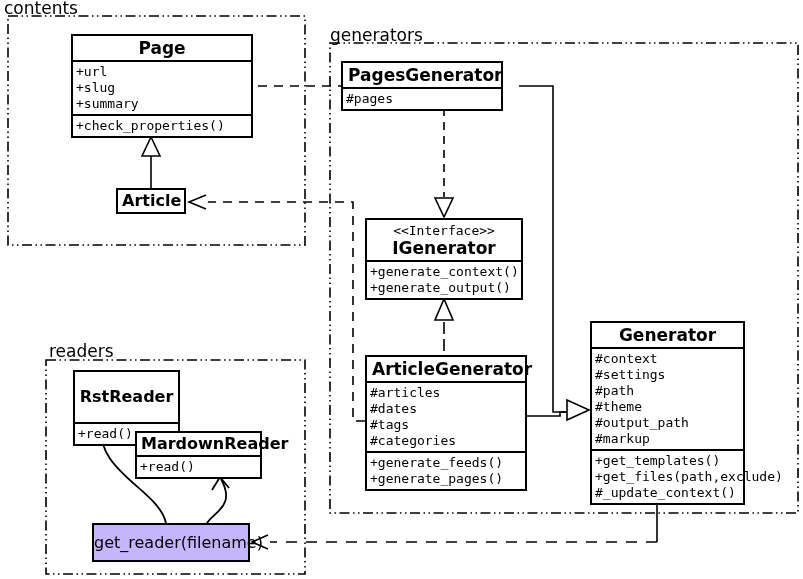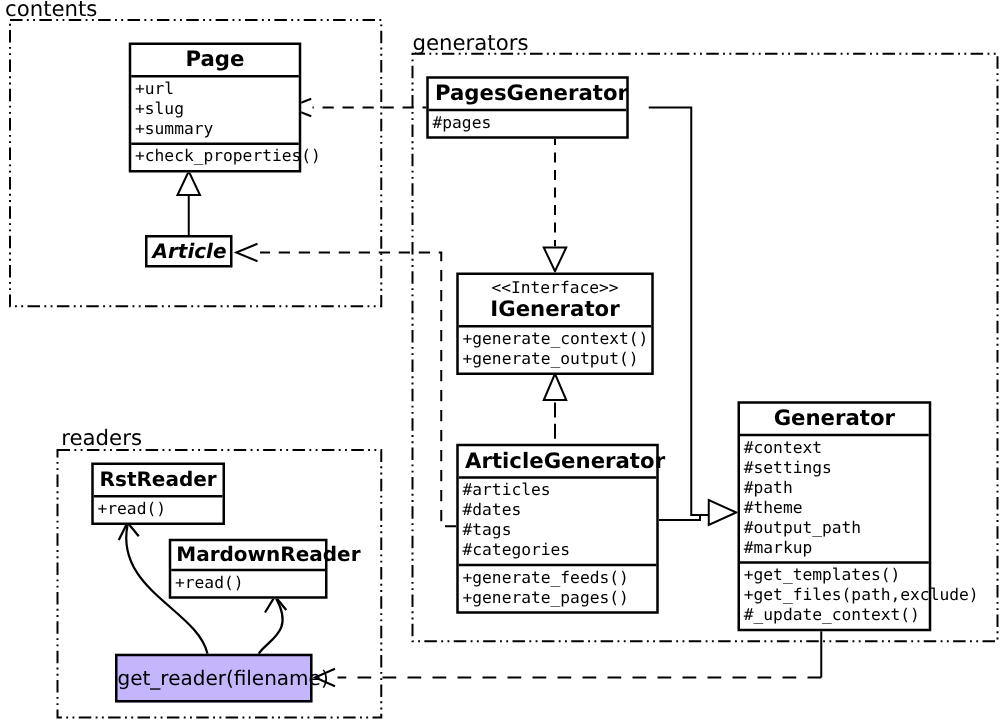--- a/index.html
+++ b/index.html
@@ -92,33 +92,33 @@
     <g>
       <path d="M207,523 C214,512 236,506 221,479" fill="none" stroke="#000" stroke-width="1.8"></path>
       <path d="M212,490 L220,477 L229,488" fill="none" stroke="#000" stroke-width="1.8"></path>
     </g>
   </svg>
 
   <div class="pkg-label" style="left:4px; top:1px;">contents</div>
   <div class="pkg-label" style="left:330px; top:28px;">generators</div>
   <div class="pkg-label" style="left:49px; top:344px;">readers</div>
 
-  <div class="cls" style="left:71px; top:34px; width:138px;margin-left:32px;">
+  <div class="cls" style="left:71px; top:34px; width:182px;">
     <div class="title">Page</div>
     <div class="sec">
       <div class="mline">+url</div>
       <div class="mline">+slug</div>
       <div class="mline">+summary</div>
     </div>
     <div class="sec">
       <div class="mline">+check_properties()</div>
     </div>
   </div>
 
-  <div class="cls" style="left:116px; top:188px; width:70px;font-style:italic;">
+  <div class="cls" style="left:116px; top:188px; width:70px;">
     <div class="title" style="font-size:16px; padding:1px 4px;">Article</div>
   </div>
 
   <div class="cls" style="left:341px; top:61px; width:162px;">
     <div class="title">PagesGenerator</div>
     <div class="sec">
       <div class="mline">#pages</div>
     </div>
   </div>
 
@@ -158,21 +158,21 @@
       <div class="mline">#markup</div>
     </div>
     <div class="sec">
       <div class="mline">+get_templates()</div>
       <div class="mline">+get_files(path,exclude)</div>
       <div class="mline">#_update_context()</div>
     </div>
   </div>
 
   <div class="cls" style="left:73px; top:370px; width:107px;">
-    <div class="title" style="font-size:16px; padding:2px 4px;">RstReader</div>
+    <div class="title" style="font-size:16px; padding:15px 4px;">RstReader</div>
     <div class="sec">
       <div class="mline">+read()</div>
     </div>
   </div>
 
   <div class="cls" style="left:135px; top:431px; width:127px;">
     <div class="title" style="font-size:16px; padding:1px 4px;">MardownReader</div>
     <div class="sec">
       <div class="mline">+read()</div>
     </div>

